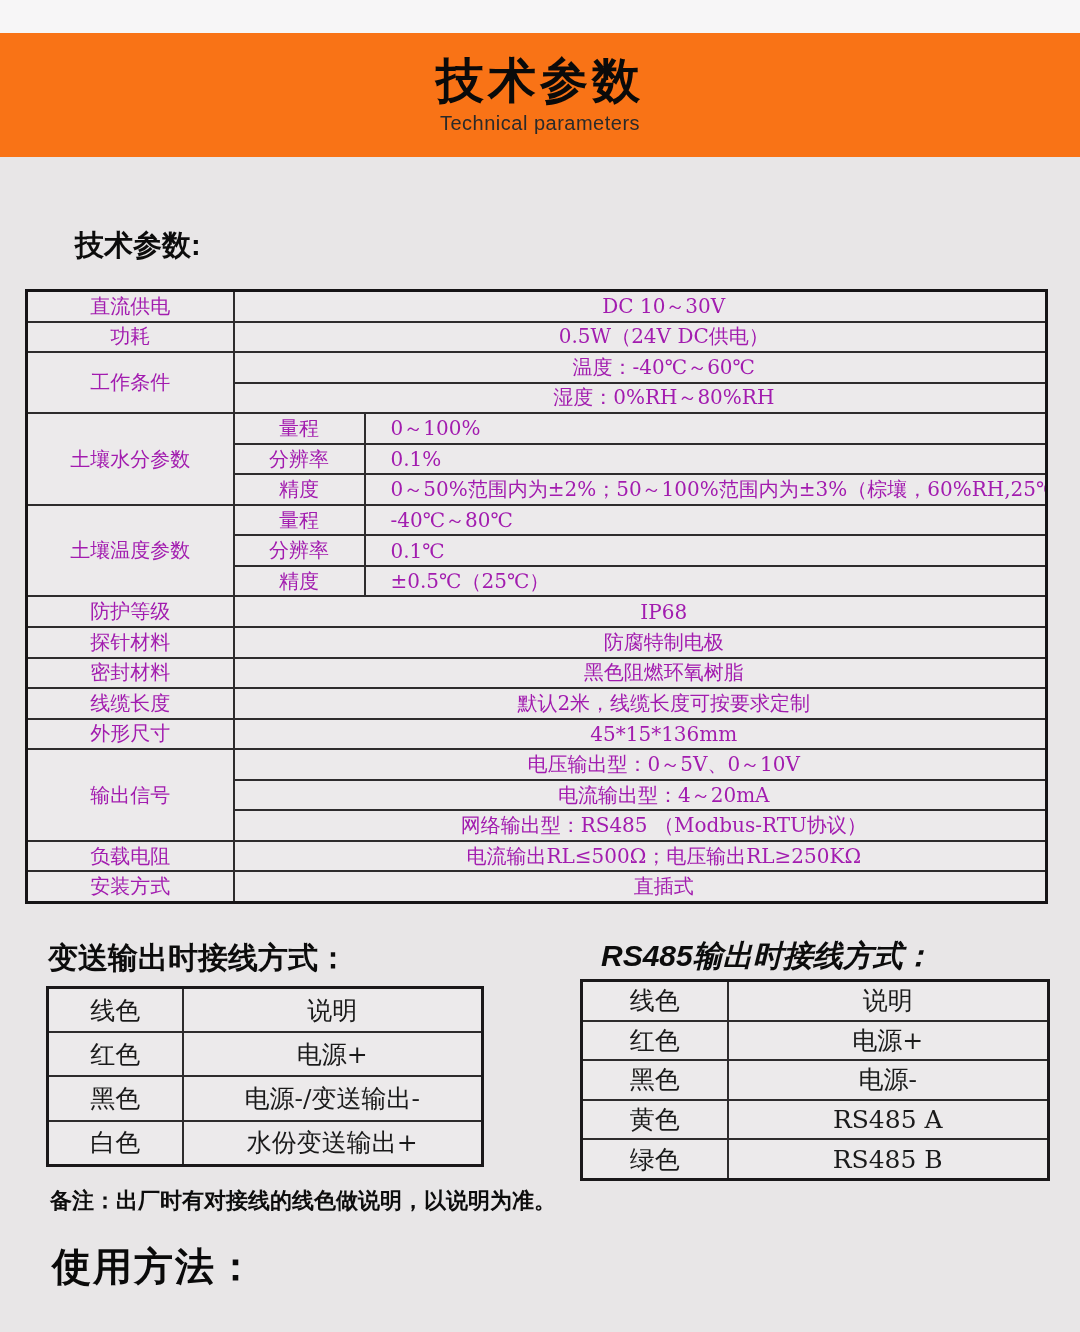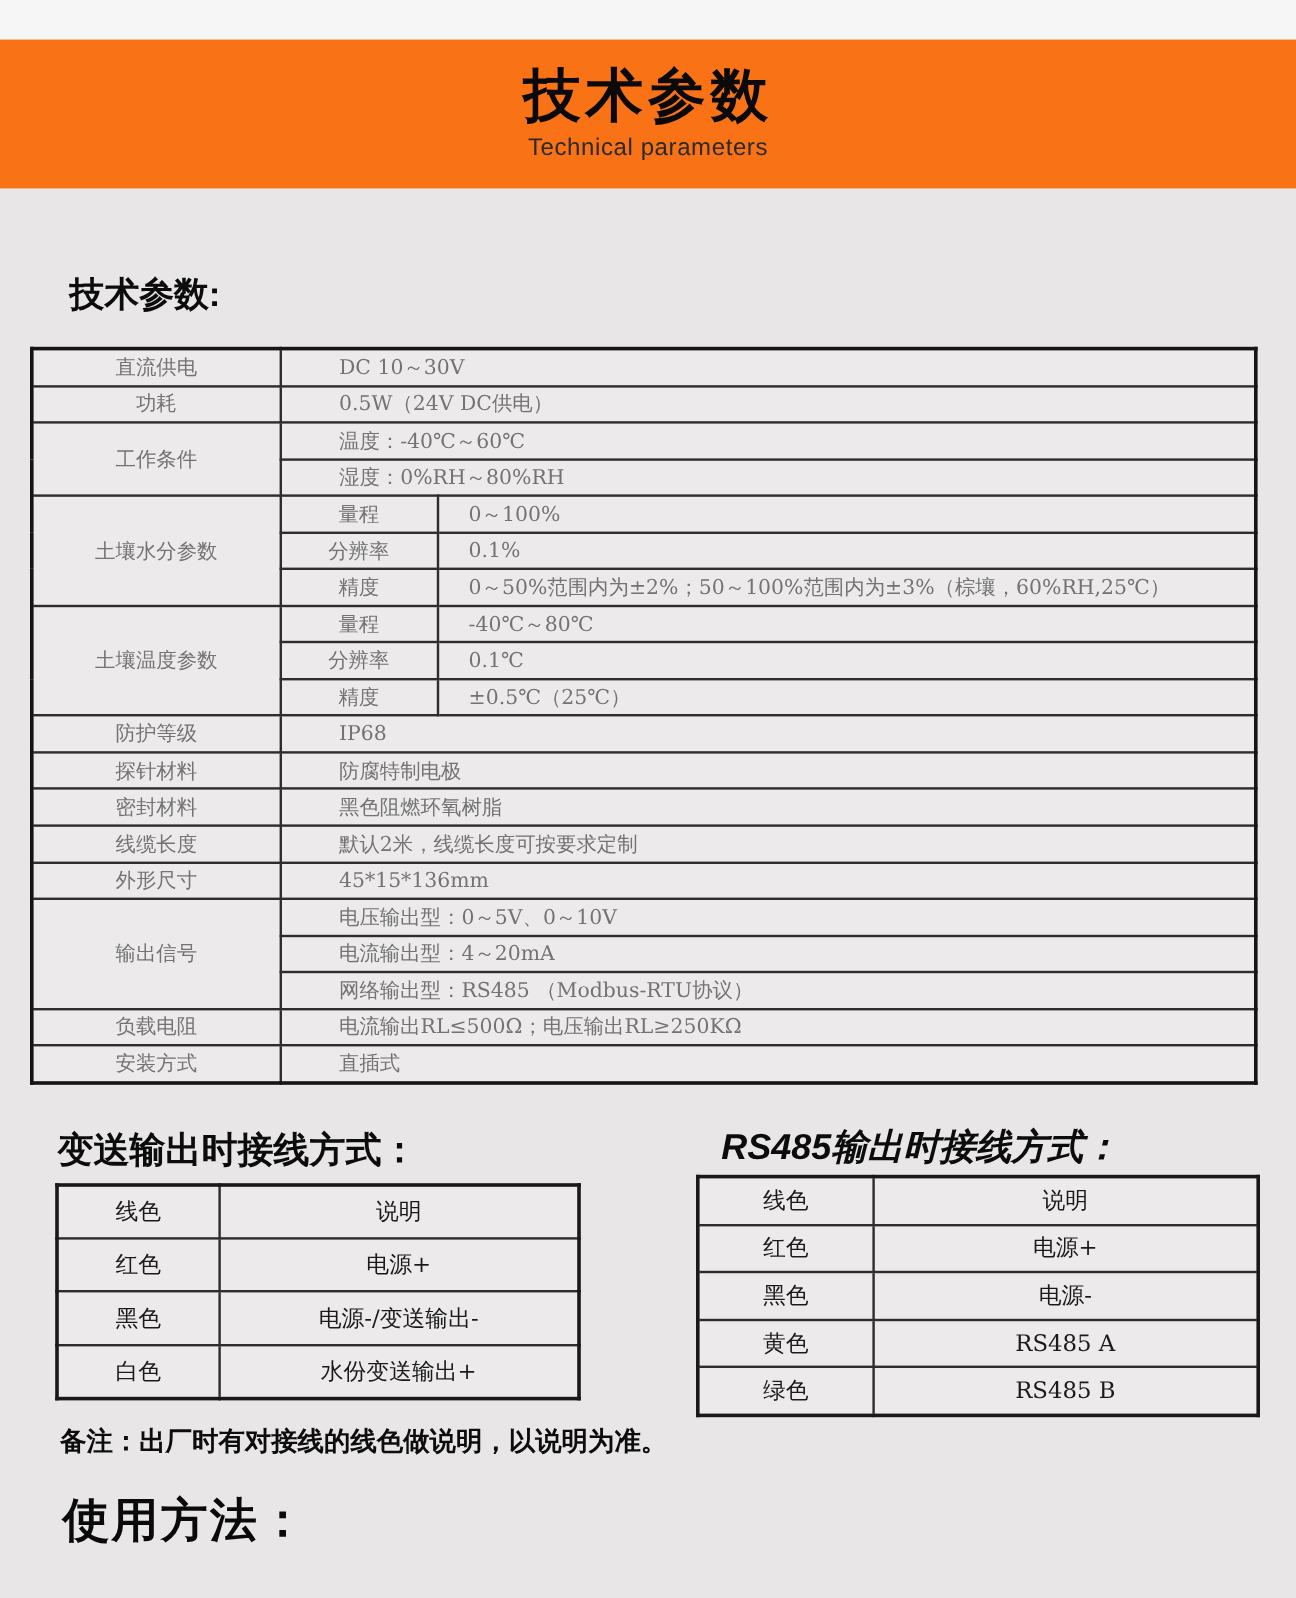--- a/index.html
+++ b/index.html
@@ -17,50 +17,50 @@
   }
   .banner-title {
     font-family:"Liberation Sans","DejaVu Sans",sans-serif;
     font-size:48px; font-weight:bold; color:#0a0a0a; letter-spacing:4px; line-height:1.1;
   }
   .banner-sub {
     font-family:"Liberation Sans","DejaVu Sans",sans-serif;
     font-size:20px; color:#2a2a2a; margin-top:4px; letter-spacing:0.5px;
   }
   .section-title {
-    position:absolute; left:58px; top:226px;
+    position:absolute; left:75px; top:226px;
     font-family:"Liberation Sans","DejaVu Sans",sans-serif;
     font-size:29px; font-weight:bold; color:#0c0c0c;
   }
   
   table.spec {
     position:absolute; left:25px; top:289px; width:1023px; height:615px;
     border-collapse:collapse; table-layout:fixed; background:#eceaeb;
     border:3px solid #161416;
   }
   table.spec td {
-    border:2px solid #2e2c2d; font-size:17px; color:#737373;
+    border:2px solid #2e2c2d; font-size:20px; color:#a21caf;
     white-space:nowrap; overflow:hidden; vertical-align:middle;
   }
   .spec .lab { text-align:center; }
   .spec .sub { text-align:center; }
-  .spec .val { text-align:left; padding-left:48px; }
+  .spec .val { text-align:center; padding-left:48px; }
   .spec .valsub { text-align:left; padding-left:25px; }
   
   .wiring-title {
     position:absolute; font-family:"Liberation Sans","DejaVu Sans",sans-serif;
     font-size:30px; font-weight:bold; color:#0c0c0c;
   }
   .wt {
     position:absolute; border-collapse:collapse; table-layout:fixed;
     background:#eceaeb; border:3px solid #1a181a;
   }
   .wt td {
     border:2px solid #2e2c2d; text-align:center; vertical-align:middle;
-    font-size:19px; color:#1a1a1a; white-space:nowrap; overflow:hidden;
+    font-size:25px; color:#1a1a1a; white-space:nowrap; overflow:hidden;
   }
   table.wt-left  { left:46px;  top:986px; width:438px; height:181px; }
   table.wt-right { left:580px; top:979px; width:470px; height:202px; }
   .note {
     position:absolute; left:50px; top:1186px;
     font-family:"Liberation Sans","DejaVu Sans",sans-serif;
     font-size:22px; font-weight:bold; color:#0d0d0d;
   }
   .usage-title {
     position:absolute; left:52px; top:1240px;

